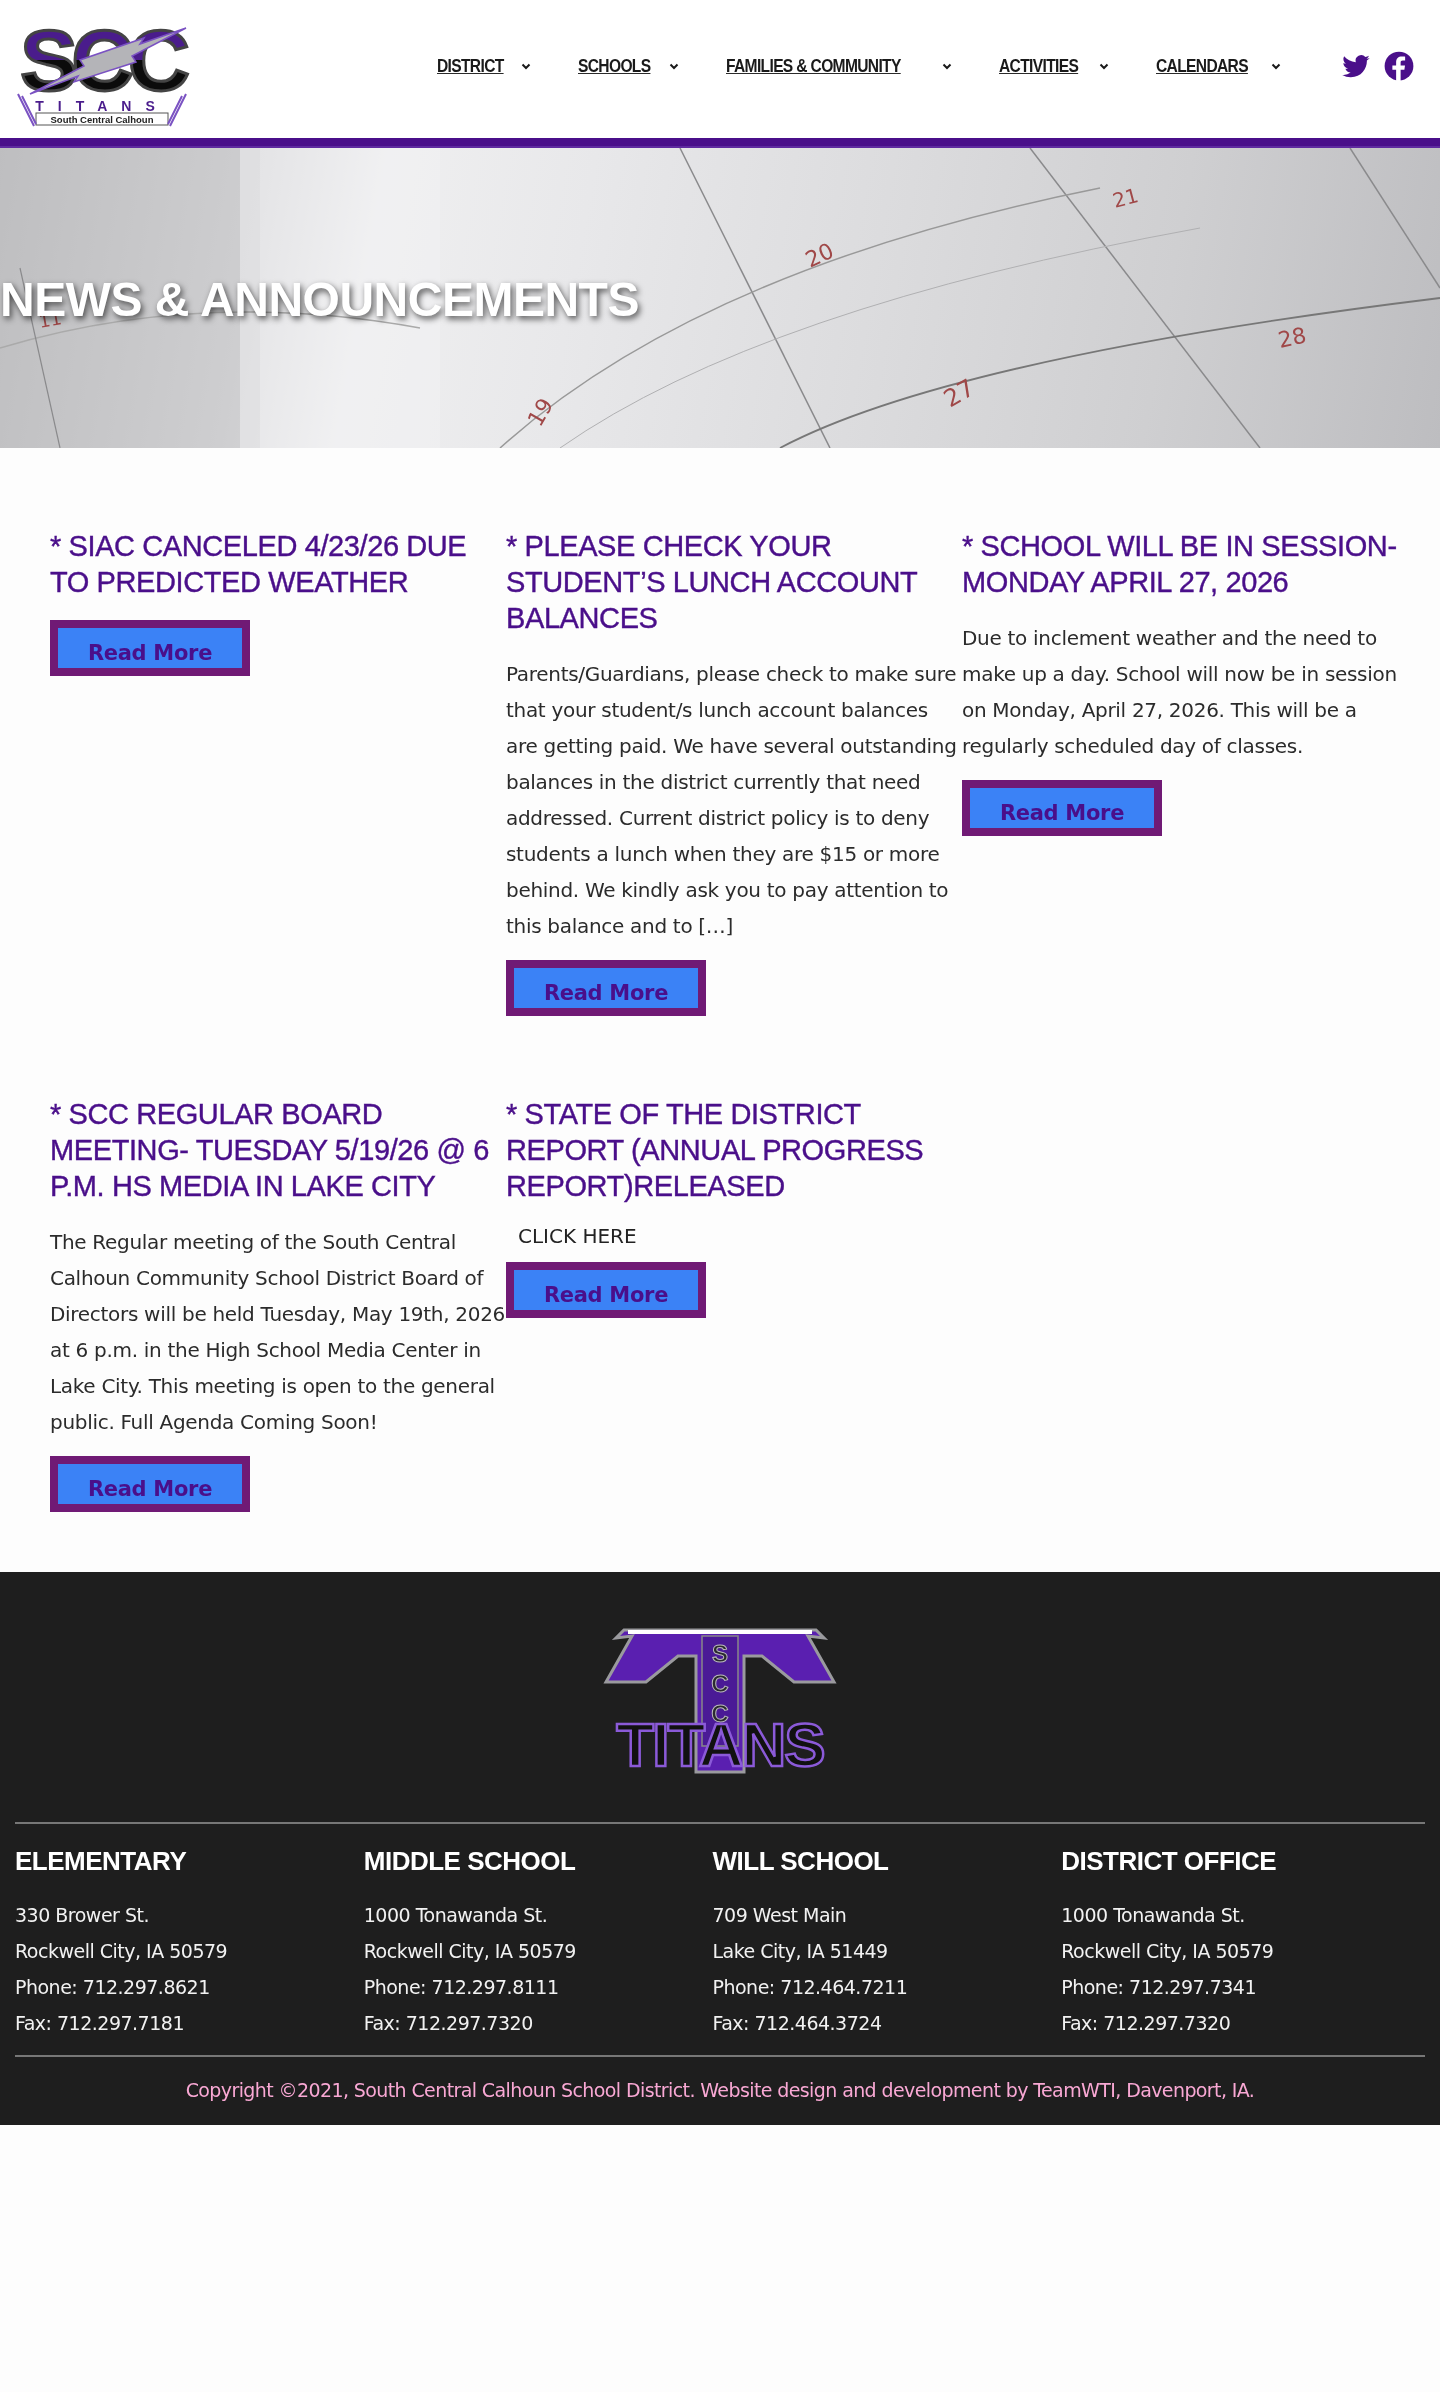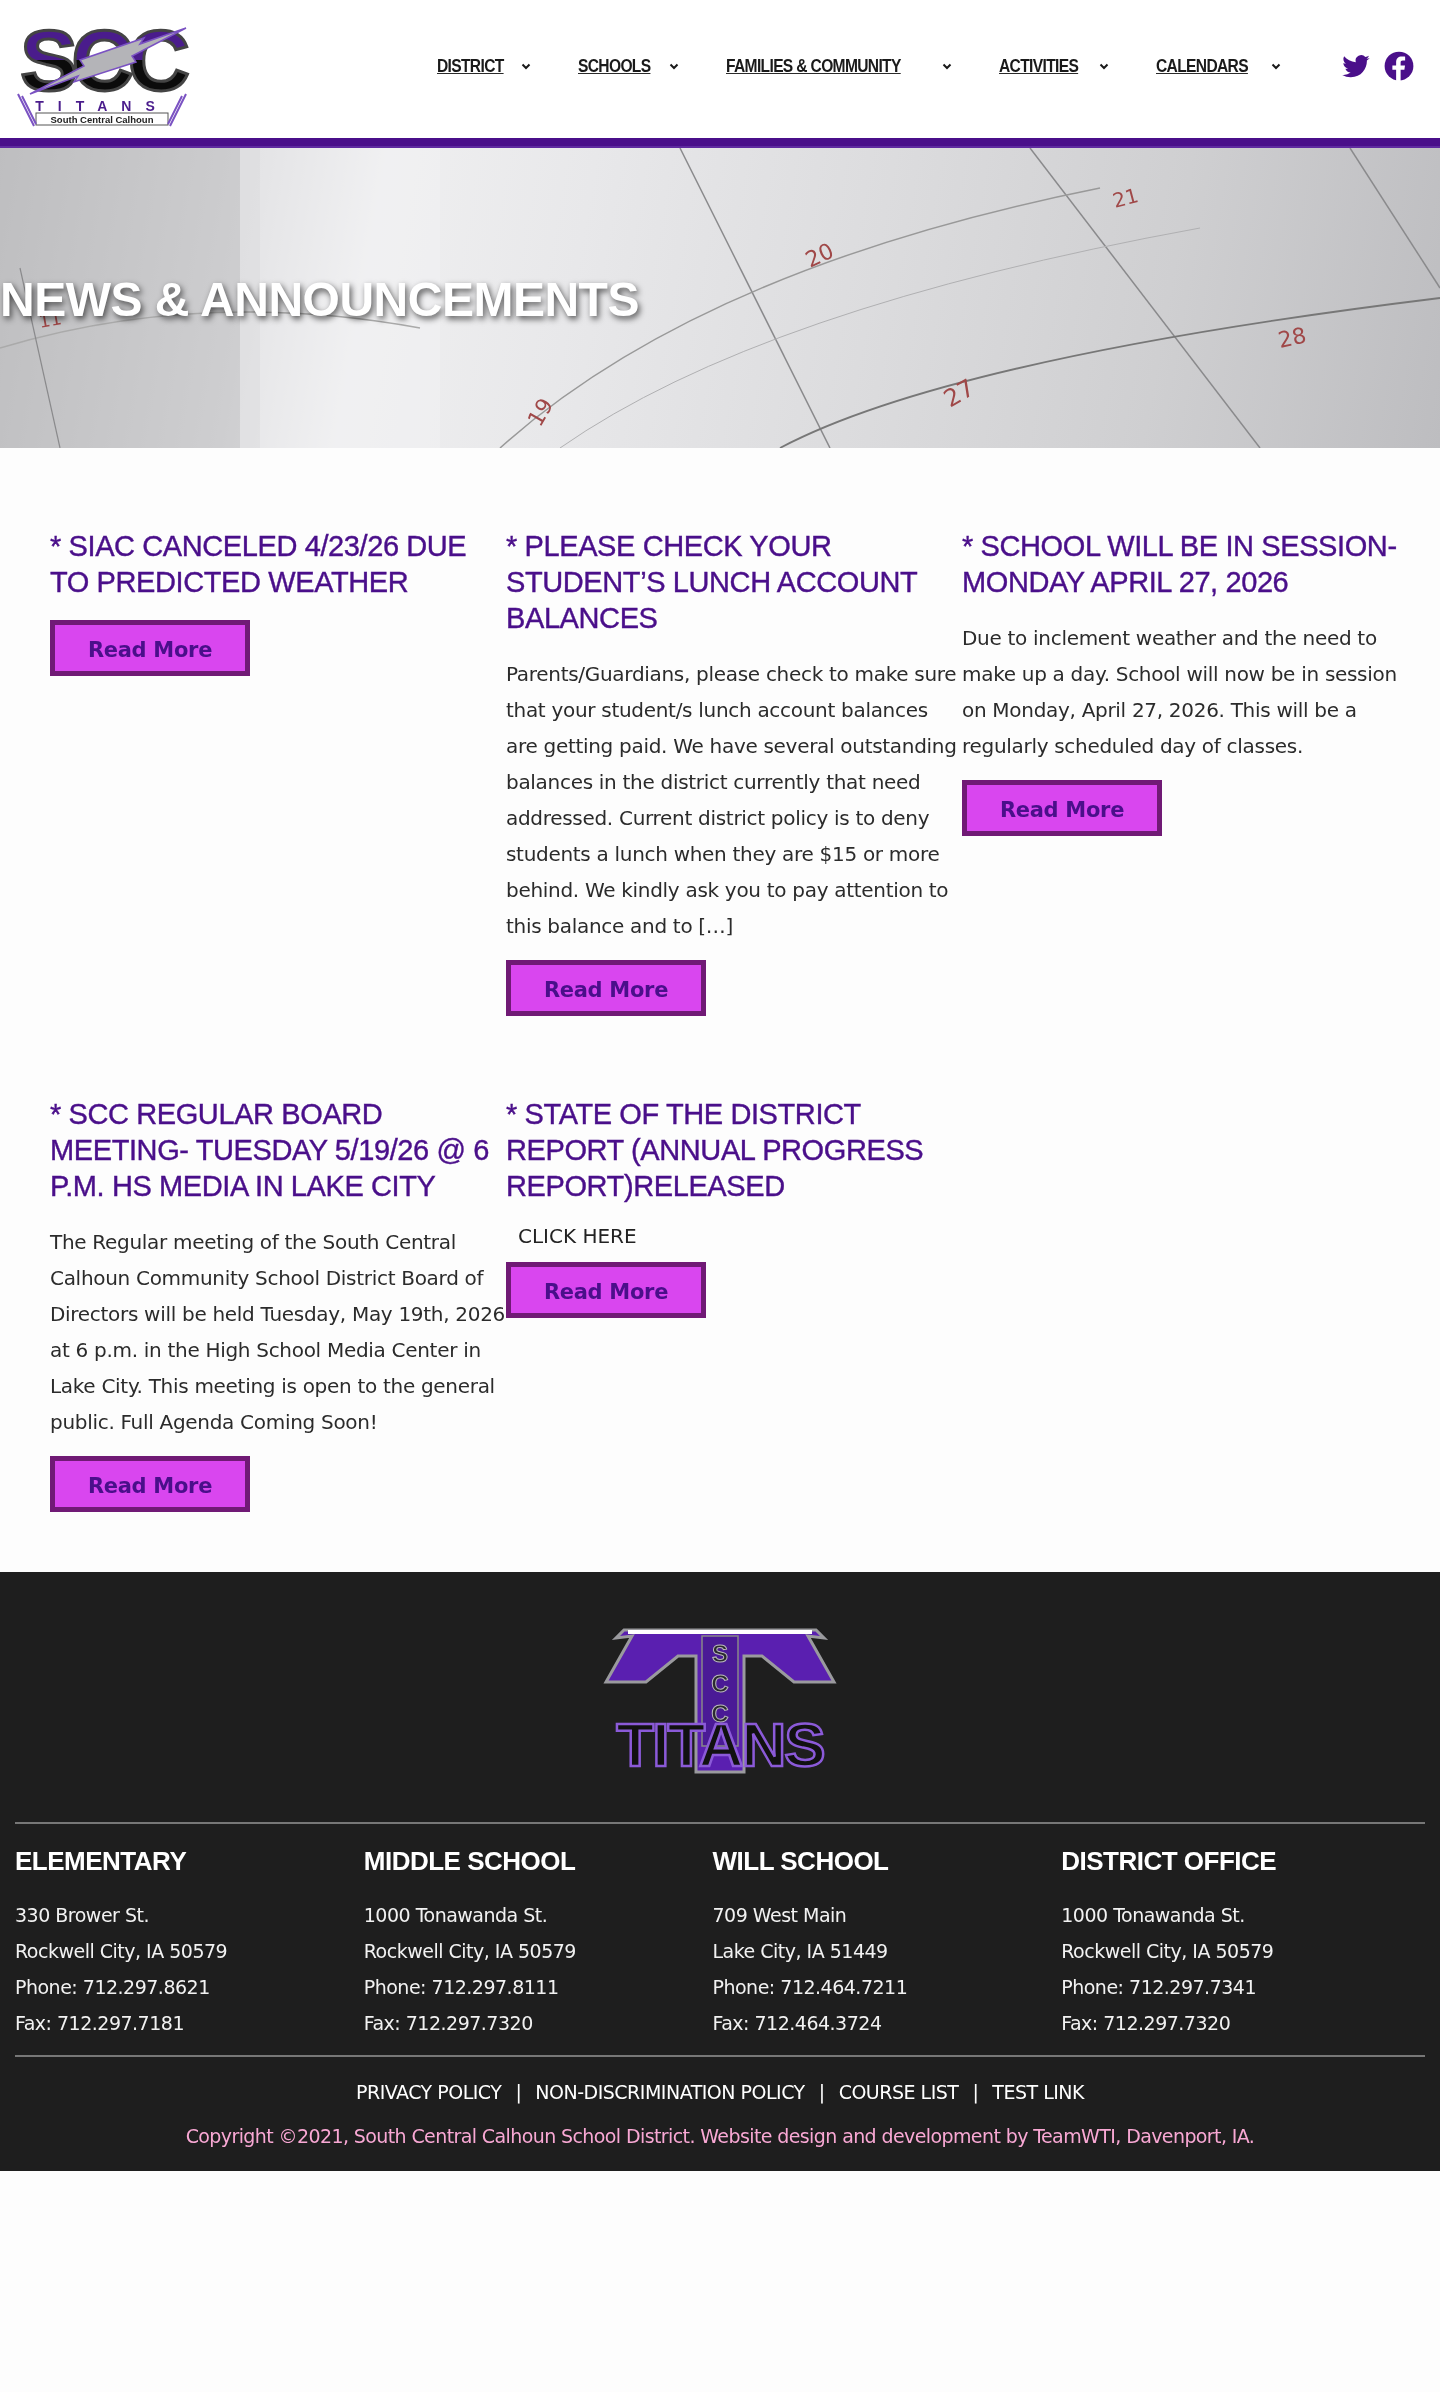--- a/index.html
+++ b/index.html
@@ -28,21 +28,21 @@
 
   
   .news { padding: 80px 42px 60px 50px; }
   .news-row { display: flex; gap: 0; }
   .news-row + .news-row { margin-top: 80px; }
   .card { width: 456px; margin-right: 0; }
   .card:nth-child(2) { margin-left: 0; }
   .card-title { font-family: "Liberation Sans", sans-serif; font-size: 29px; line-height: 36px; color: #4a0f8a; font-weight: 400; letter-spacing: -0.4px; text-transform: uppercase; margin-bottom: 20px; -webkit-text-stroke: 0.4px #4a0f8a; }
   .card-body { font-family: "DejaVu Sans", sans-serif; font-size: 20px; line-height: 36px; color: #2b2b2b; margin-bottom: 16px; letter-spacing: -0.3px; }
   .card-link-text { font-family: "DejaVu Sans", sans-serif; font-size: 20px; color: #222; margin: 0 0 14px 12px; display: inline-block; cursor: pointer; }
-  .read-more { display: block; width: 200px; height: 56px; border: 5px solid #701a75; background: #d946ef; color: #4a0f8a;
+  .read-more { display: block; width: 200px; height: 56px; border: 8px solid #701a75; background: #3b82f6; color: #4a0f8a;
     font-family: "DejaVu Sans", sans-serif; font-weight: 700; font-size: 21px; line-height: 50px; text-align: center; cursor: pointer; letter-spacing: -0.3px; }
 
   
   .site-footer { background: #1e1e1e; padding-top: 40px; padding-bottom: 10px; }
   .footer-logo { display: block; margin: 0 auto; width: 252px; height: 168px; }
   .footer-rule { height: 2px; background: #777; margin: 0 15px; }
   .footer-rule.top { margin-top: 42px; }
   .footer-cols { display: flex; padding: 22px 30px 14px 15px; }
   .footer-col { width: 352.5px; }
   .footer-col h3 { font-family: "Liberation Sans", sans-serif; font-weight: 700; font-size: 26px; color: #fff; letter-spacing: -0.5px; margin-bottom: 20px; }
@@ -220,18 +220,15 @@
       <h3>DISTRICT OFFICE</h3>
       <p>1000 Tonawanda St.</p>
       <p>Rockwell City, IA 50579</p>
       <p>Phone: 712.297.7341</p>
       <p>Fax: 712.297.7320</p>
     </div>
   </div>
 
   <div class="footer-rule"></div>
 
-  <div class="footer-links">
-    <a>PRIVACY POLICY</a><span class="sep">|</span><a>NON-DISCRIMINATION POLICY</a><span class="sep">|</span><a>COURSE LIST</a><span class="sep">|</span><a>TEST LINK</a>
-  </div>
 
   <p class="copyright">Copyright ©2021, South Central Calhoun School District. Website design and development by TeamWTI, Davenport, IA.</p>
 </footer>
 
 </body></html>

